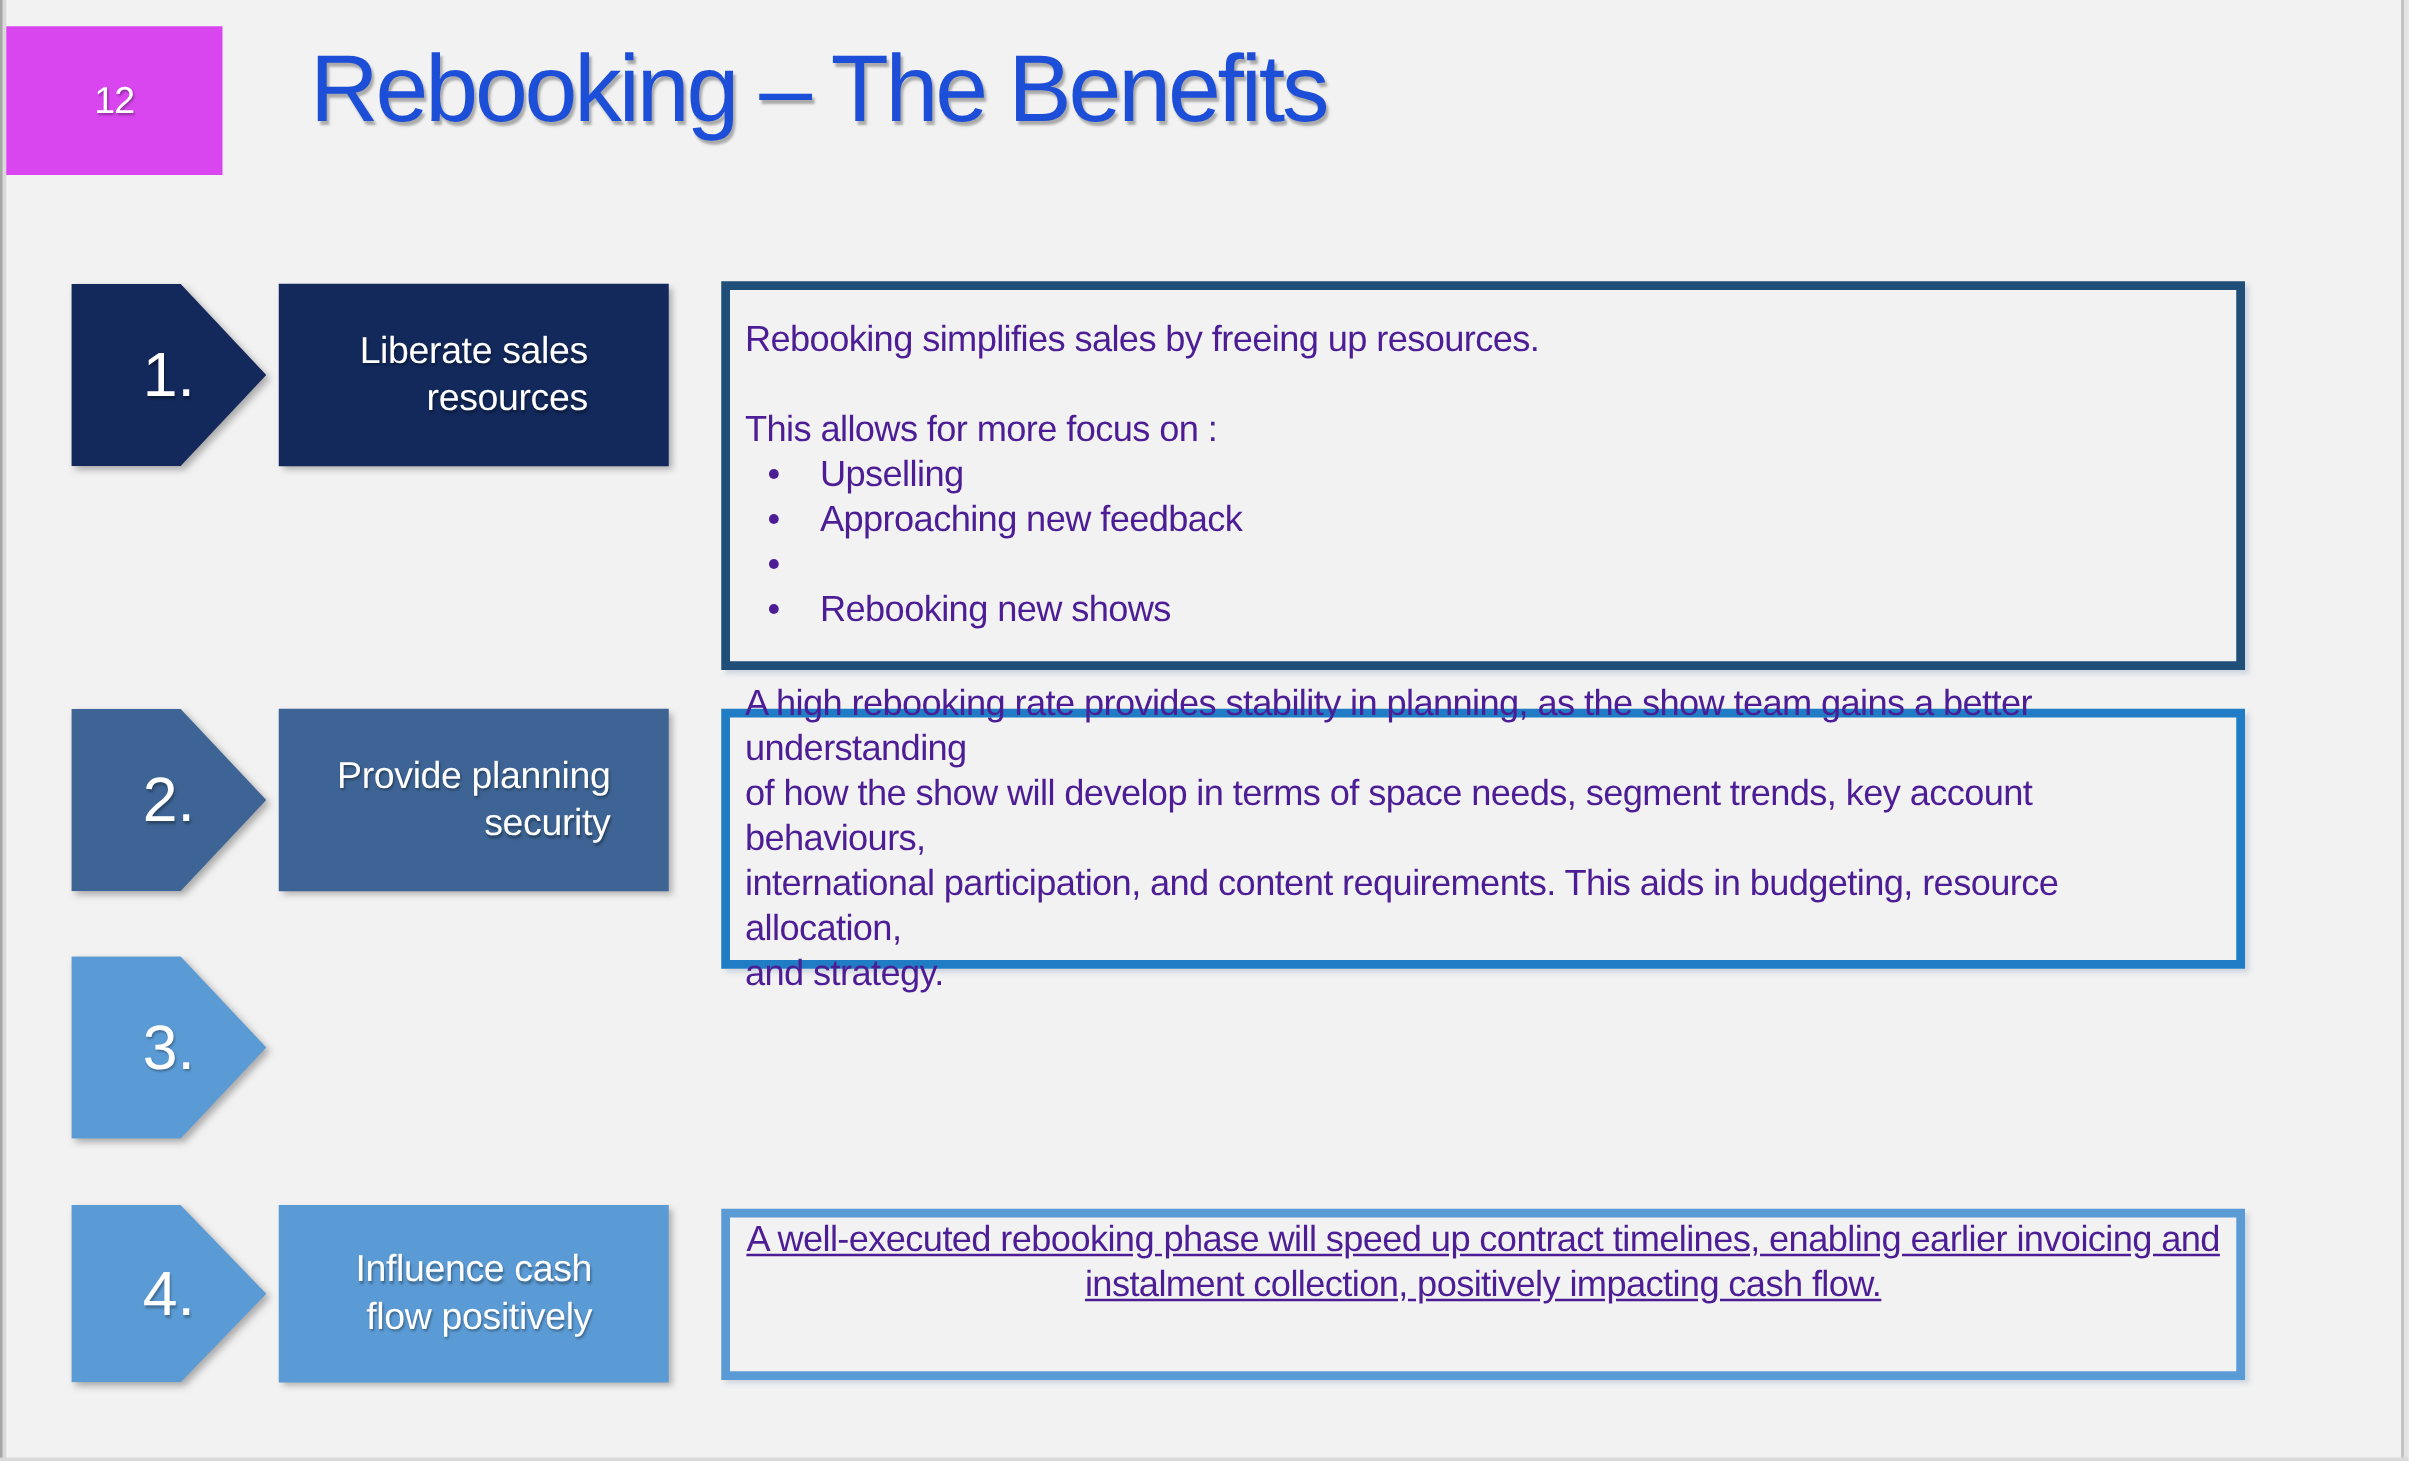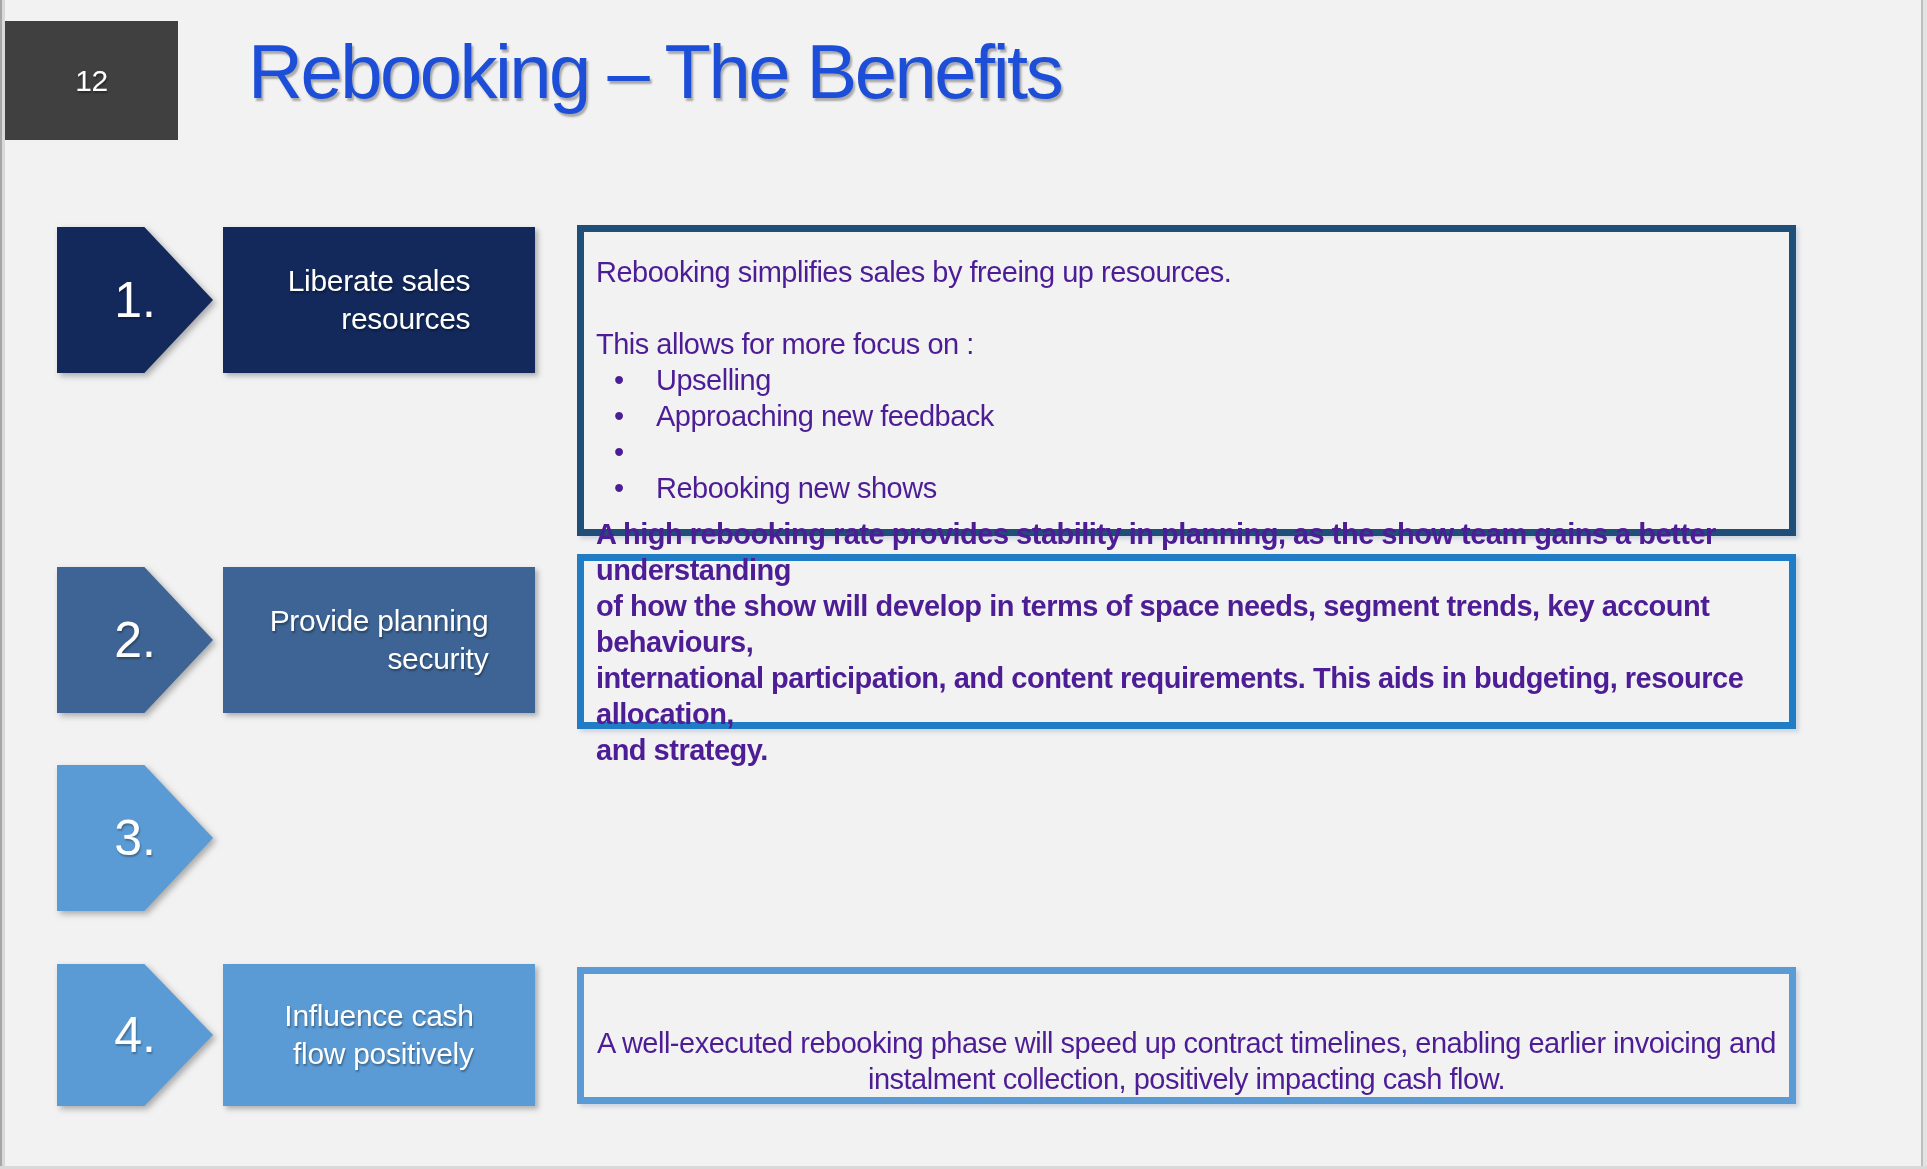--- a/index.html
+++ b/index.html
@@ -11,21 +11,21 @@
   
   .edge-left{position:absolute;left:0;top:0;width:5px;height:100%;background:#d9d9d9;}
   .edge-left-line{position:absolute;left:0;top:0;width:2px;height:100%;background:#a6a6a6;}
   .edge-right{position:absolute;right:0;top:0;width:6px;height:100%;background:#e3e3e3;}
   .edge-right-line{position:absolute;right:4px;top:0;width:2px;height:100%;background:#bdbdbd;}
   .edge-bottom{position:absolute;left:0;bottom:0;width:100%;height:3px;background:#d9d9d9;}
 
   
   .page-number-box{
     position:absolute;left:5px;top:21px;width:173px;height:119px;
-    background:#404040;display:flex;align-items:center;justify-content:center;
+    background:#d946ef;display:flex;align-items:center;justify-content:center;
   }
   .page-number-box span{
     color:#ffffff;font-size:30px;letter-spacing:-0.5px;
     text-shadow:1px 2px 2px rgba(0,0,0,0.35);
   }
   .slide-title{
     position:absolute;left:248px;top:22px;
     font-size:76px;line-height:100px;color:#1d4ed8;letter-spacing:-2.5px;
     text-shadow:2px 3px 2px rgba(110,110,110,0.55);
     white-space:nowrap;
@@ -62,32 +62,32 @@
 
   
   .row1-shape{top:227px;height:146px;}
   .box1{top:225px;height:311px;border:7px solid #1f4e79;padding:22px 16px 0 12px;}
   .box1 .para{white-space:pre-line;margin:0;}
   .box1 ul{list-style:none;margin:0;padding:0 0 0 18px;}
   .box1 li{display:flex;}
   .box1 li .bullet{width:42px;flex:0 0 42px;}
   
   .row2-shape{top:567px;height:146px;}
-  .box2{top:554px;height:175px;border:7px solid #1f7cc5;
-        display:flex;align-items:center;padding:0 14px 0 12px;font-weight:bold;}
+  .box2{top:567px;height:208px;border:7px solid #1f7cc5;
+        display:flex;align-items:center;padding:0 14px 0 12px;}
   .box2 .para{white-space:pre-line;margin:0;}
   
   .row3-shape{top:765px;height:146px;}
   .box3{top:768px;height:170px;border:7px solid #5b9bd5;
         display:flex;align-items:center;justify-content:center;text-align:center;padding:0 12px;}
   .box3 .para{white-space:pre-line;margin:0;}
   
   .row4-shape{top:964px;height:142px;}
   .box4{top:967px;height:137px;border:7px solid #5b9bd5;
-        display:flex;align-items:flex-end;justify-content:center;text-align:center;padding:0 0;}
+        display:flex;align-items:flex-start;justify-content:center;text-align:center;padding:0 0;text-decoration:underline;}
   .box4 .para{white-space:pre-line;margin:0;}
 </style>
 </head>
 <body>
 
 <div class="canvas">
 
   <div class="edge-left"></div>
   <div class="edge-left-line"></div>
   <div class="edge-right"></div>

